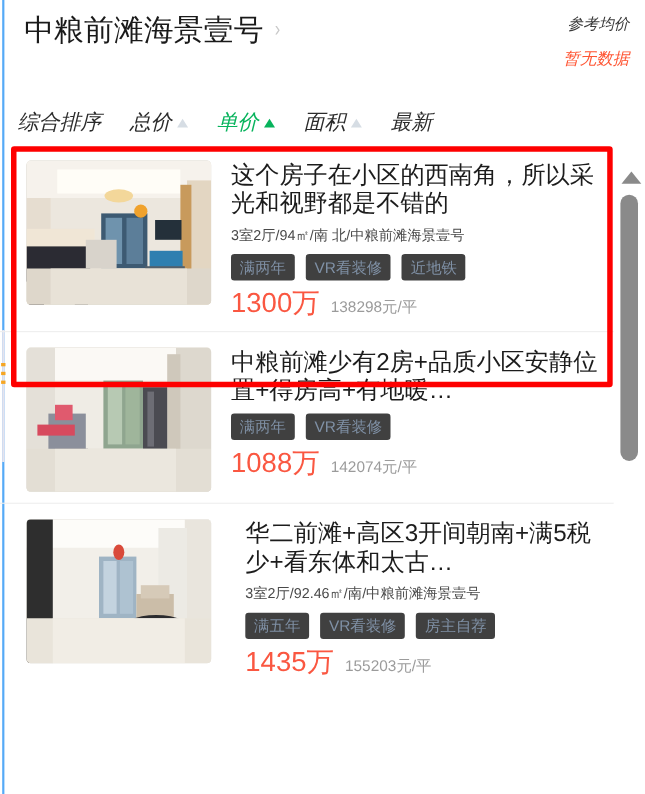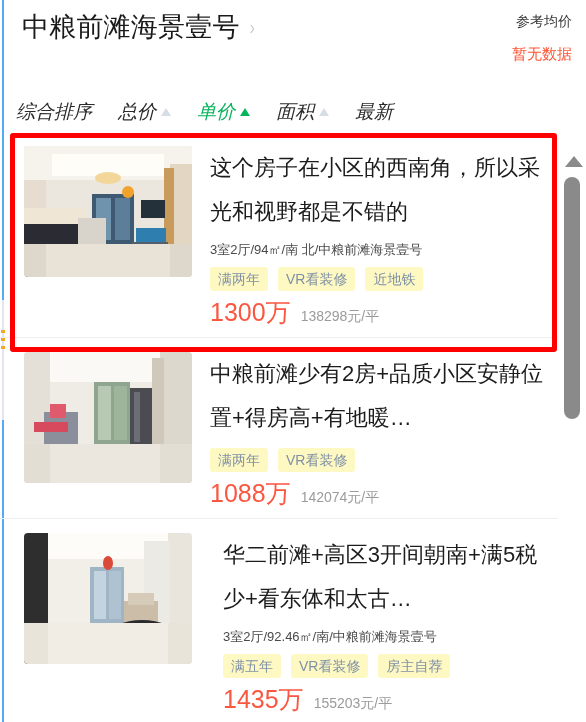--- a/index.html
+++ b/index.html
@@ -80,20 +80,21 @@
     line-height: 20px;
     color: #9d9d9d;
     white-space: nowrap;
   }
   #avg-price-block {
     position: absolute;
     right: 14px;
     top: 12px;
     text-align: right;
     width: 130px;
+    font-style: italic;
   }
   #avg-price-label {
     font-size: 14px;
     line-height: 18px;
     color: #3a3a3a;
   }
   #avg-price-value {
     margin-top: 14px;
     font-size: 15px;
     line-height: 19px;
@@ -160,40 +161,40 @@
     border-radius: 4px;
     overflow: hidden;
     position: relative;
     background: #d9d5cc;
   }
   .thumb svg { display: block; width: 100%; height: 100%; }
 
   .info { flex: 1 1 auto; min-width: 0; padding-right: 8px; }
   .listing-title {
     font-size: 22px;
-    line-height: 44px;
+    line-height: 26px;
     color: #1c1c1c;
     font-weight: 400;
     letter-spacing: 0px;
     margin: 0;
   }
   .listing-sub {
     margin-top: 7px;
     font-size: 13px;
     line-height: 18px;
     color: #494949;
     white-space: nowrap;
   }
   .tag-row {
     margin-top: 8px;
     display: flex;
     gap: 10px;
   }
   .tag {
-    background: #fef9c3;
+    background: #404040;
     color: #7f90a5;
     font-size: 14px;
     line-height: 18px;
     padding: 3px 8px;
     border-radius: 3px;
     white-space: nowrap;
   }
   .price-row {
     margin-top: 6px;
     display: flex;

